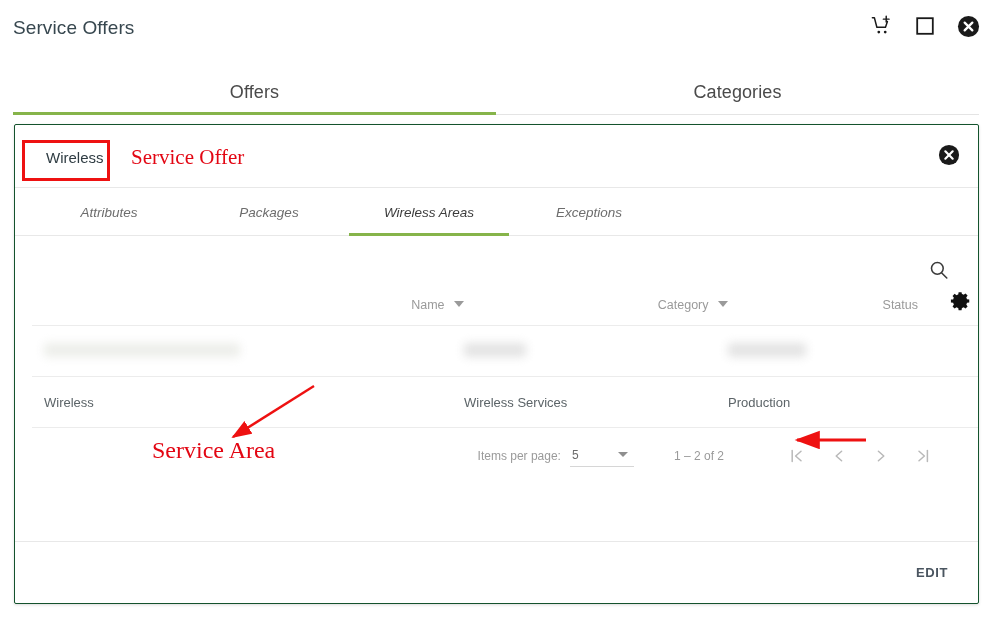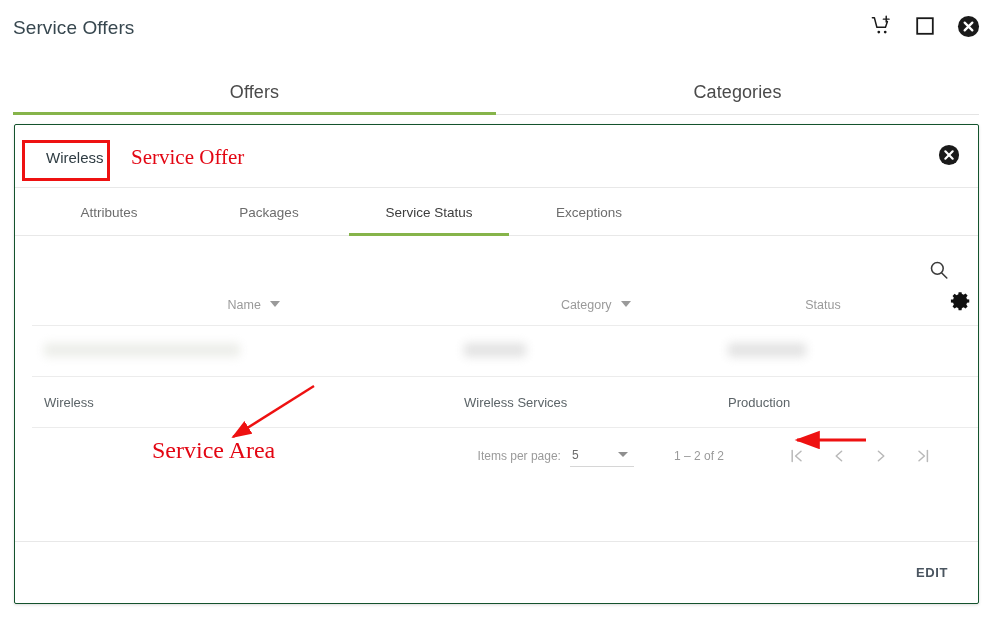--- a/index.html
+++ b/index.html
@@ -114,20 +114,21 @@
   }
 
   
   .inner-tabs {
     position: relative;
     height: 48px;
     border-bottom: 1px solid #e8e8e8;
     display: flex;
     padding-left: 14px;
     box-sizing: border-box;
+    font-style: italic;
   }
   .inner-tab {
     width: 160px;
     text-align: center;
     font-size: 13.5px;
     color: #6d6d6d;
     padding-top: 17px;
     cursor: pointer;
     position: relative;
     box-sizing: border-box;
@@ -164,21 +165,21 @@
     height: 22px;
     cursor: pointer;
   }
 
   table.data {
     width: 100%;
     border-collapse: collapse;
     table-layout: fixed;
   }
   table.data th {
-    text-align: center;
+    text-align: right;
     font-size: 12.5px;
     font-weight: 400;
     color: #9a9a9a;
     padding: 10px 0 13px 0;
     border-bottom: 1px solid #ececec;
     white-space: nowrap;
   }
   table.data td {
     font-size: 13px;
     color: #5c6468;
@@ -364,21 +365,21 @@
   </div>
 
   <div class="inner-tabs">
     <div class="inner-tab">
       <span>Attributes</span>
     </div>
     <div class="inner-tab">
       <span>Packages</span>
     </div>
     <div class="inner-tab active">
-      <span>Service Status</span>
+      <span>Wireless Areas</span>
     </div>
     <div class="inner-tab">
       <span>Exceptions</span>
     </div>
   </div>
 
   <div class="table-wrap">
 
     <div class="search-row">
       <div class="search-icon-btn">

